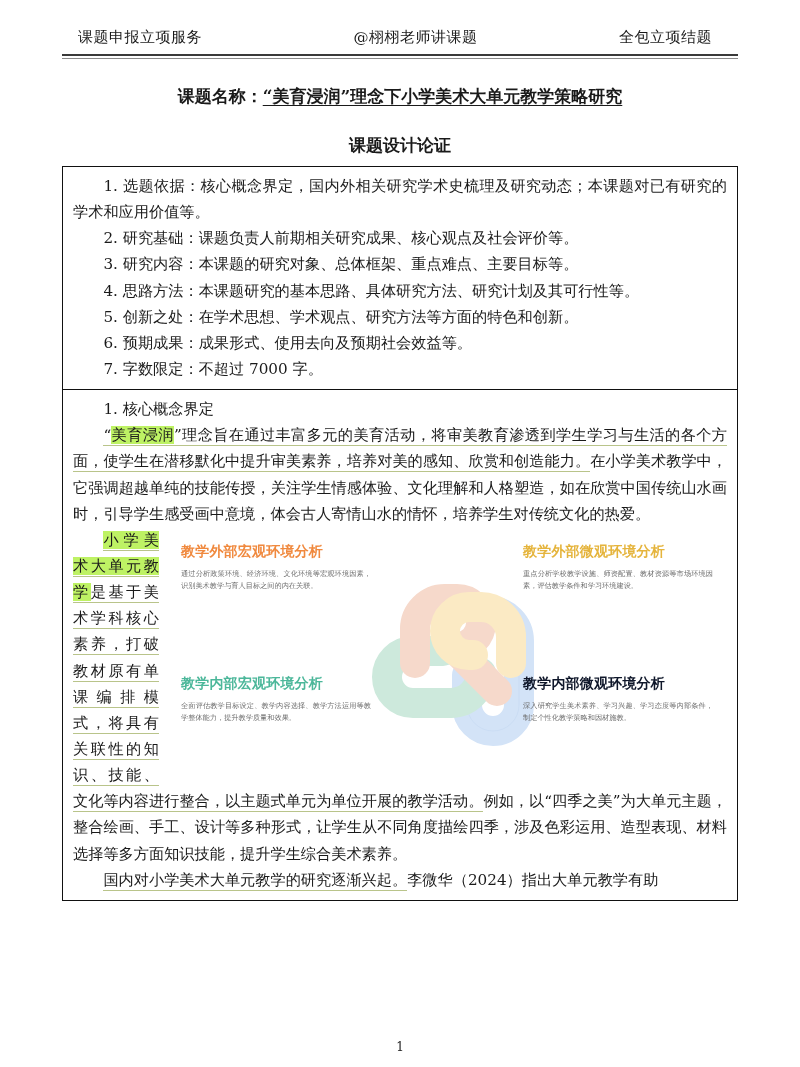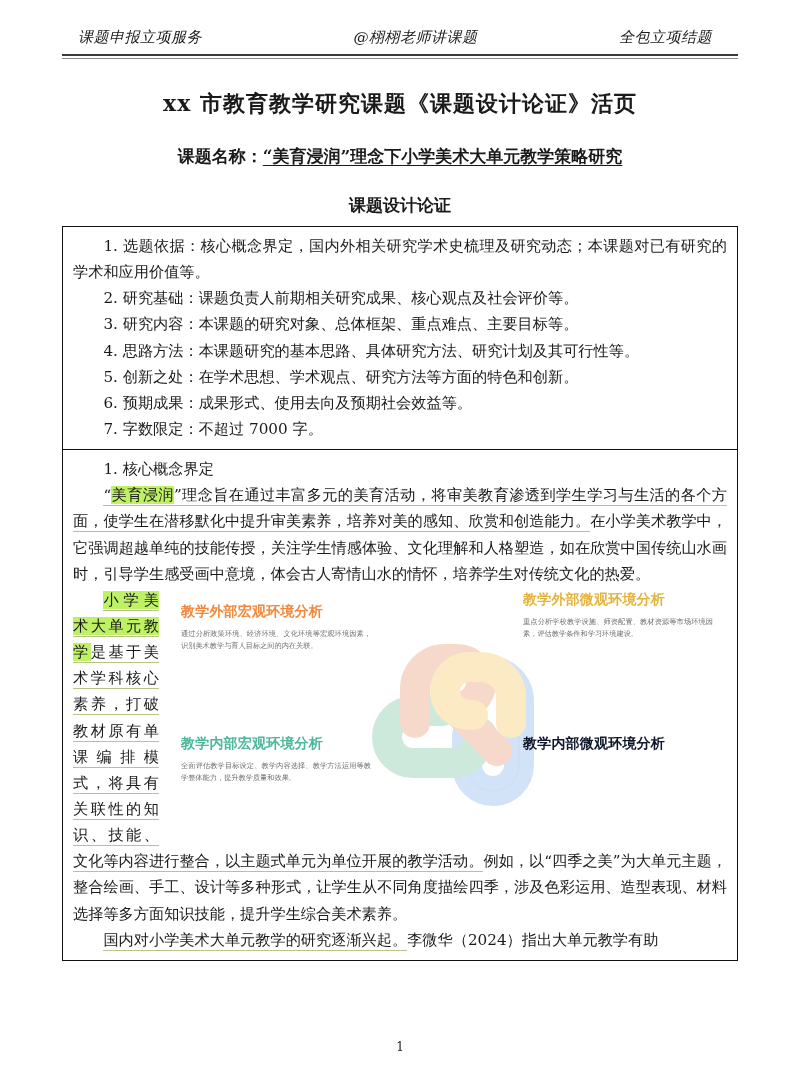--- a/index.html
+++ b/index.html
@@ -16,21 +16,20 @@
   .runhead{
     position:relative;
     margin:0 62px;
     padding-top:28px;
     display:flex;
     justify-content:space-between;
     align-items:flex-end;
     font-size:15px;
     letter-spacing:.5px;
     padding-bottom:7px;
-    font-style:italic;
   }
   .runhead .rh-item{white-space:nowrap;}
   .runhead .rh-left{margin-left:16px;}
   .runhead .rh-center{margin-left:10px;}
   .runhead .rh-right{margin-right:26px;}
   .runhead-rule{
     margin:0 62px;
     border-top:2px solid #3a3a3a;
     border-bottom:1px solid #8a8a8a;
     height:2px;
@@ -88,21 +87,21 @@
     float:right;
     width:560px;
     height:242px;
     margin:2px 0 2px 8px;
     position:relative;
     background:#fff;
     shape-outside:inset(0);
   }
   .fig-quad{position:absolute;width:190px;}
   .fig-q-tl{left:14px;top:14px;}
-  .fig-q-tr{left:356px;top:2px;}
+  .fig-q-tr{left:356px;top:14px;}
   .fig-q-bl{left:14px;top:146px;}
   .fig-q-br{left:356px;top:146px;}
   .fig-head{
     font-family:"DejaVu Sans","Liberation Sans",sans-serif;
     font-weight:bold;
     font-size:14px;
     letter-spacing:.2px;
     white-space:nowrap;
     margin-bottom:7px;
   }
@@ -142,21 +141,20 @@
 
 <div class="page">
 
   <div class="runhead">
     <span class="rh-item rh-left">课题申报立项服务</span>
     <span class="rh-item rh-center">@栩栩老师讲课题</span>
     <span class="rh-item rh-right">全包立项结题</span>
   </div>
   <div class="runhead-rule"></div>
 
-  <div class="doc-title">xx 市教育教学研究课题《课题设计论证》活页</div>
 
   <div class="subject-line">
     <span>课题名称：</span><span class="u">“美育浸润”理念下小学美术大单元教学策略研究</span>
   </div>
 
   <div class="section-title">课题设计论证</div>
 
   <div class="box">
     <p class="indent">1. 选题依据：核心概念界定，国内外相关研究学术史梳理及研究动态；本课题对已有研究的学术和应用价值等。</p>
     <p class="indent">2. 研究基础：课题负责人前期相关研究成果、核心观点及社会评价等。</p>
@@ -203,20 +201,21 @@
           <div class="fig-body">重点分析学校教学设施、师资配置、教材资源等市场环境因素，评估教学条件和学习环境建设。</div>
         </div>
 
         <div class="fig-quad fig-q-bl">
           <div class="fig-head" style="color:#4cb79a">教学内部宏观环境分析</div>
           <div class="fig-body">全面评估教学目标设定、教学内容选择、教学方法运用等教学整体能力，提升教学质量和效果。</div>
         </div>
 
         <div class="fig-quad fig-q-br">
           <div class="fig-head" style="color:#0f172a">教学内部微观环境分析</div>
+          <div class="fig-body">深入研究学生美术素养、学习兴趣、学习态度等内部条件，制定个性化教学策略和因材施教。</div>
         </div>
 
       </div>
 
       <p class="narrow-col indent">
         <span class="ul-green"><span class="hl-orange">小学美术大单元教学</span><span>是基于美术学科核心素养，打破教材原有单课编排模式，将具有关联性的知识、技能、文化等内容进行整合，以主题式单元为单位开展的教学活动。</span></span><span>例如，以“四季之美”为大单元主题，整合绘画、手工、设计等多种形式，让学生从不同角度描绘四季，涉及色彩运用、造型表现、材料选择等多方面知识技能，提升学生综合美术素养。</span>
       </p>
     </div>
 
 

